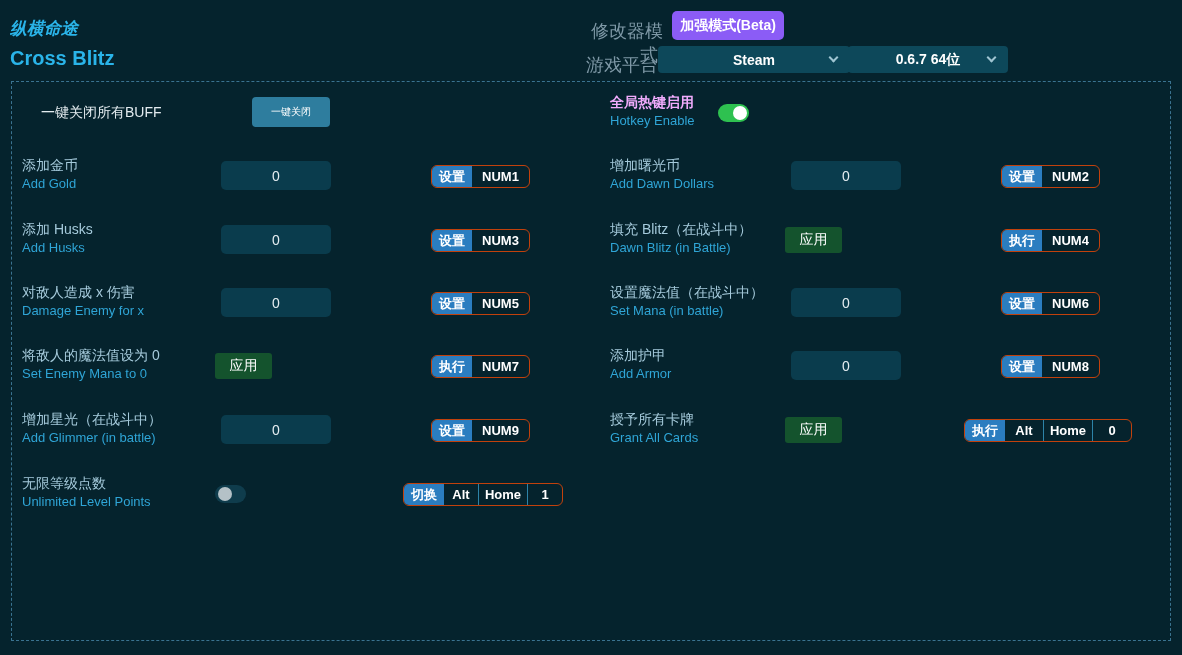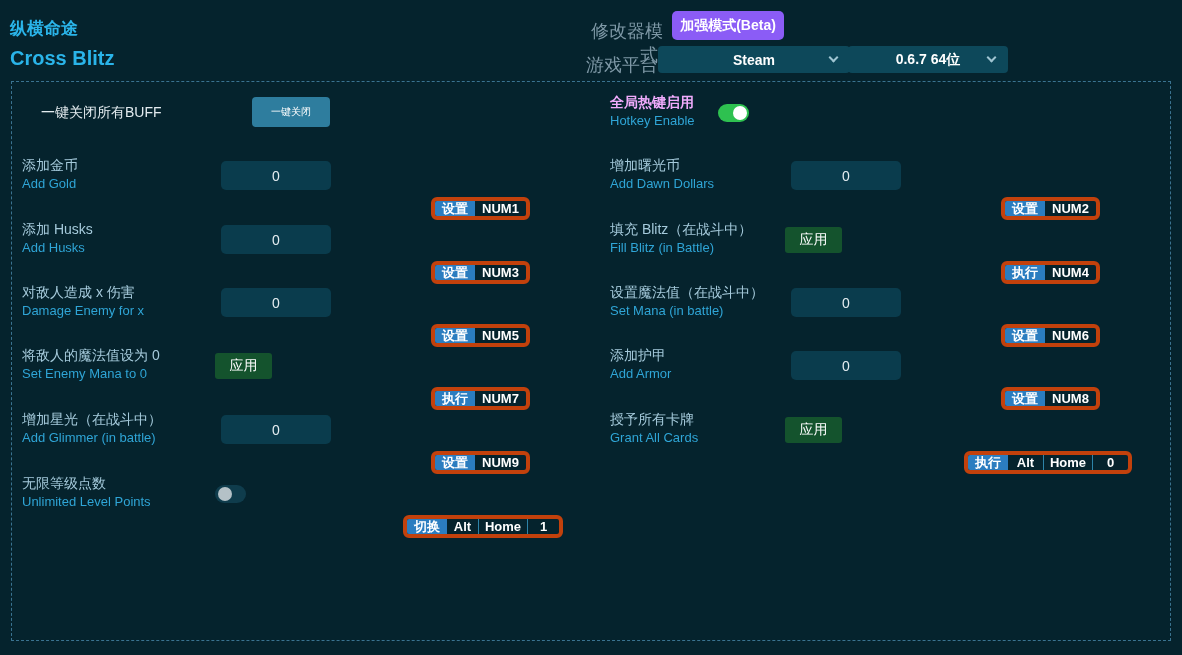--- a/index.html
+++ b/index.html
@@ -6,21 +6,21 @@
   html,body { width:1182px; height:655px; }
   body {
     background:#05232d;
     font-family:"Liberation Sans", sans-serif;
     position:relative;
     overflow:hidden;
   }
   .abs { position:absolute; }
 
   
-  .title-cn { left:10px; top:17px; font-size:17px; font-weight:bold; color:#2ab4e9; }
+  .title-cn { left:10px; top:17px; font-size:17px; font-weight:bold; color:#2ab4e9;font-style:italic; }
   .title-en { left:10px; top:47px; font-size:20px; font-weight:bold; color:#2ab4e9; }
   .hdr-label { color:#7e98a6; font-size:18px; width:80px; text-align:right; }
   .mode-btn {
     left:672px; top:11px; width:112px; height:29px;
     background:#8b5cf6; border:none; border-radius:5px;
     color:#fff; font-size:14px; font-weight:bold;
     font-family:inherit; cursor:pointer;
   }
   .select {
     height:27px; background:#0d485a; border-radius:4px;
@@ -51,21 +51,21 @@
   .btn-primary {
     background:#2e7d9e; border:none; border-radius:4px;
     color:#fff; font-size:10px; font-family:inherit; cursor:pointer;
   }
   .btn-apply {
     width:57px; height:26px; background:#14532d; border:none; border-radius:3px;
     color:#fff; font-size:14px; font-family:inherit; cursor:pointer;
   }
   .hotkey {
     display:flex; align-items:stretch; height:23px;
-    border:4px solid #c2410c; border-radius:6px; overflow:hidden; cursor:pointer;margin-top:32px;
+    border:1px solid #c2410c; border-radius:6px; overflow:hidden; cursor:pointer;
   }
   .hk-chip {
     background:#2b7dc0; color:#fff; font-weight:bold; font-size:13px;
     display:flex; align-items:center; padding:0 7px; white-space:nowrap;
   }
   .hk-key {
     flex:1; display:flex; align-items:center; justify-content:center;
     color:#fff; font-weight:bold; font-size:13px; padding:0 6px; white-space:nowrap;
   }
   .hk-key + .hk-key { border-left:1px solid #2d83a8; }
@@ -133,21 +133,21 @@
   <div class="en">Add Husks</div>
 </div>
 <input class="abs num-input" style="left: 221px; top: 225px;" value="0">
 <div class="abs hotkey" style="left:431px;top:229px;width:99px;">
   <span class="hk-chip">设置</span>
   <span class="hk-key">NUM3</span>
 </div>
 
 <div class="abs lbl" style="left:610px;top:220px;">
   <div class="cn">填充 Blitz（在战斗中）</div>
-  <div class="en">Fill Blitz (in Battle)</div>
+  <div class="en">Dawn Blitz (in Battle)</div>
 </div>
 <button class="abs btn-apply" style="left:785px;top:227px;">应用</button>
 <div class="abs hotkey" style="left:1001px;top:229px;width:99px;">
   <span class="hk-chip">执行</span>
   <span class="hk-key">NUM4</span>
 </div>
 
 <div class="abs lbl" style="left:22px;top:283px;">
   <div class="cn">对敌人造成 x 伤害</div>
   <div class="en">Damage Enemy for x</div>

